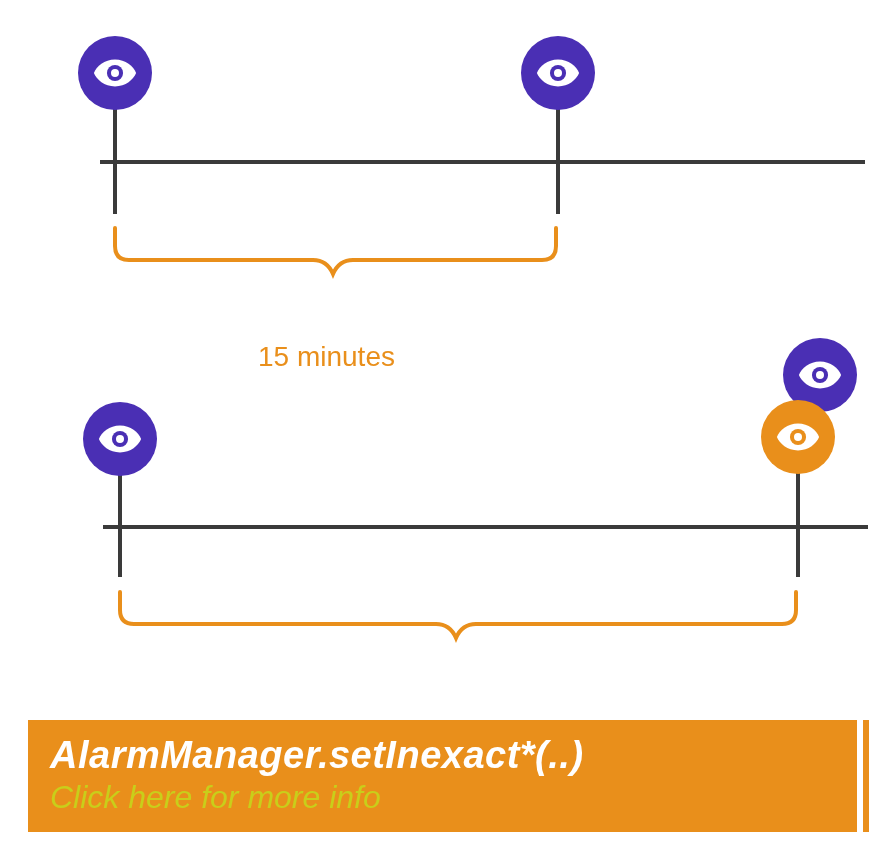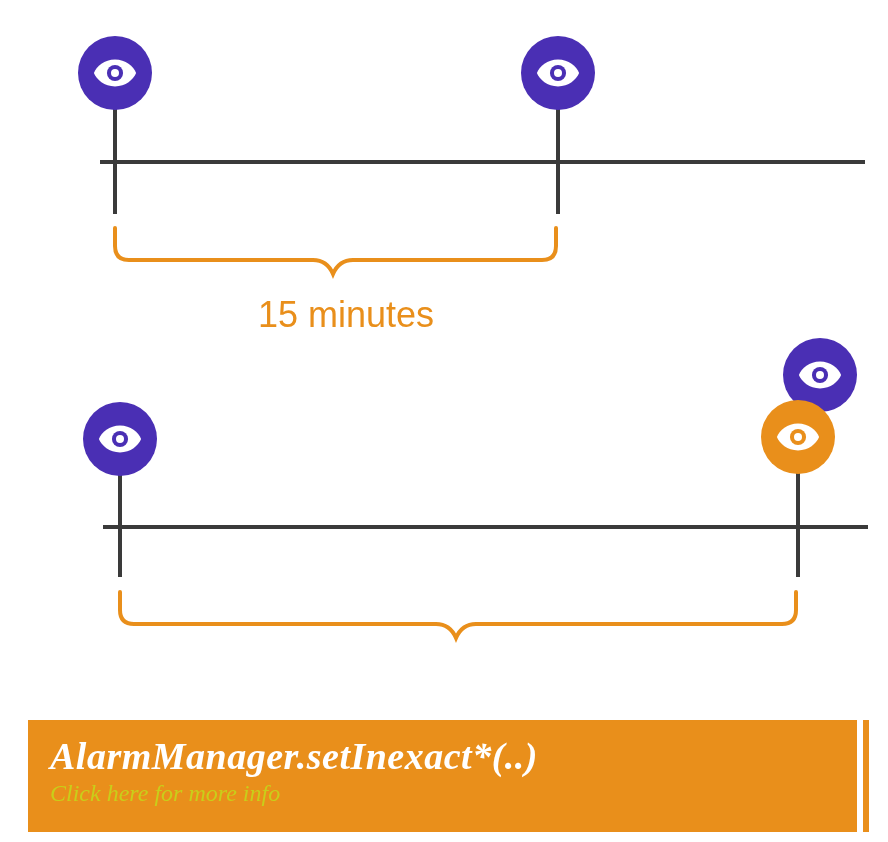--- a/index.html
+++ b/index.html
@@ -41,47 +41,47 @@
   .stem {
     position: absolute;
     background: #3a3a3a;
     width: 4px;
   }
   .brace-wrap {
     position: absolute;
   }
   .interval-label {
     position: absolute;
-    font-size: 36px;
+    font-size: 28px;
     color: #e98f1b;
     text-align: center;
     white-space: nowrap;
+    margin-top: 47px;
   }
   .footer {
     position: absolute;
     left: 28px;
     bottom: 10px;
     width: 835px;
     height: 112px;
     background: #e98f1b;
     border-right: 6px solid #ffffff;
     padding: 14px 22px 24px 22px;
     color: #ffffff;
     box-shadow: 6px 0 0 0 #e98f1b;
-    font-family: Liberation Serif, serif;
   }
   .footer-title {
     font-size: 38px;
     font-style: italic;
     font-weight: bold;
     color: #ffffff;
     letter-spacing: 0.5px;
   }
   .footer-sub {
-    font-size: 24px;
+    font-size: 32px;
     font-style: italic;
     color: #c9ce1a;
     margin-top: 2px;
   }
 </style>
 </head>
 <body>
 
 <div class="canvas">
 

